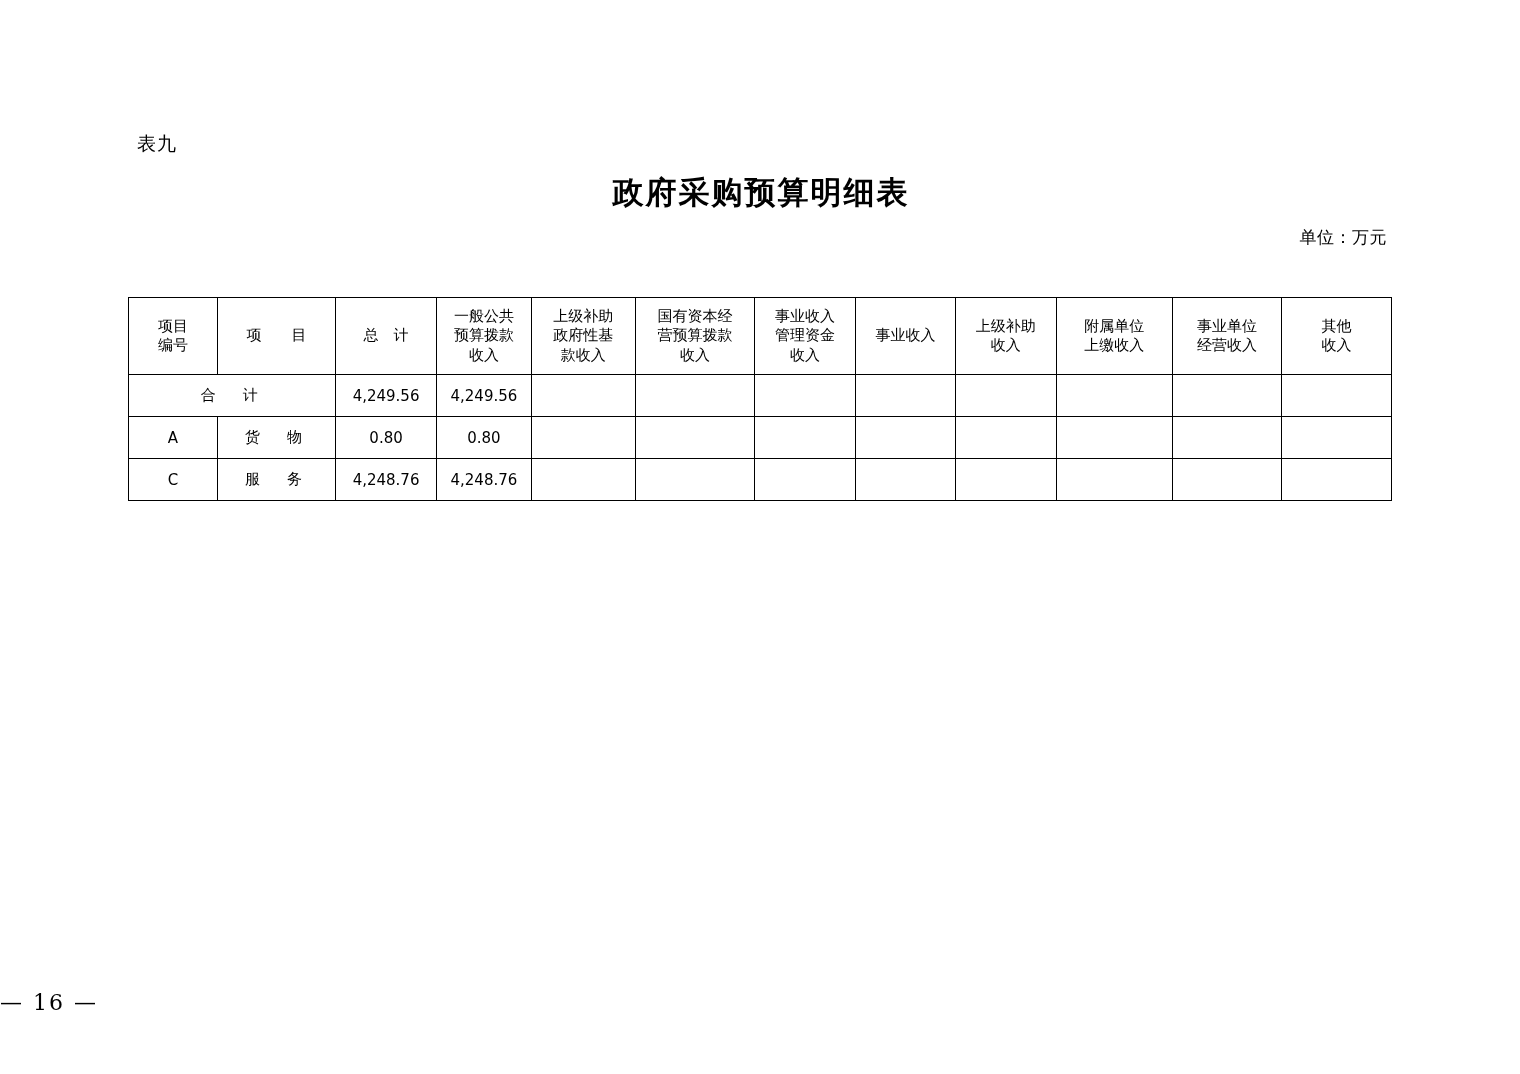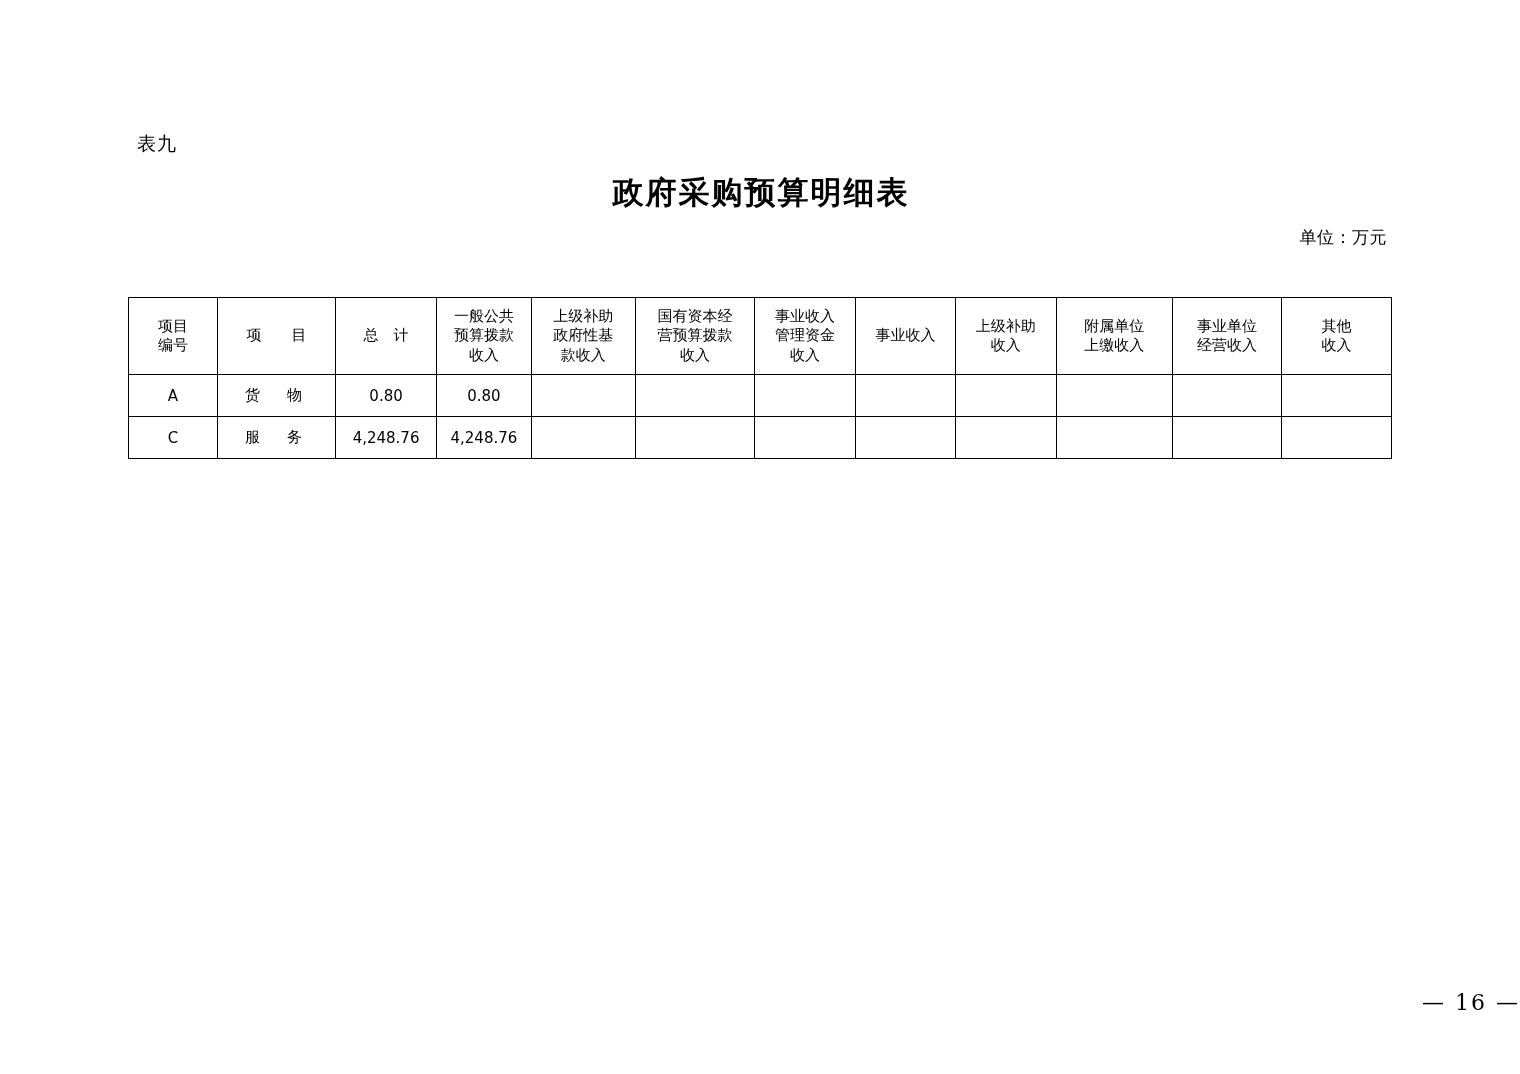--- a/index.html
+++ b/index.html
@@ -95,21 +95,21 @@
   }
   td.name {
     letter-spacing: 6px;
     padding-left: 6px;
   }
   .page-number {
     position: absolute;
     left: 0;
     top: 990px;
     width: 1520px;
-    text-align: right;
+    text-align: left;
     font-family: "DejaVu Serif", serif;
     font-size: 22px;
     letter-spacing: 2px;
   }
 </style>
 </head>
 <body>
 
 <div class="page">
 
@@ -183,20 +183,33 @@
           <div>经营收入</div>
         </th>
         <th>
           <div>其他</div>
           <div>收入</div>
         </th>
       </tr>
     </thead>
     <tbody>
       <tr>
+        <td colspan="2" class="name" style="letter-spacing:6px;">合　计</td>
+        <td class="num">4,249.56</td>
+        <td class="num">4,249.56</td>
+        <td class="num"></td>
+        <td class="num"></td>
+        <td class="num"></td>
+        <td class="num"></td>
+        <td class="num"></td>
+        <td class="num"></td>
+        <td class="num"></td>
+        <td class="num"></td>
+      </tr>
+      <tr>
         <td class="code">A</td>
         <td class="name">货　物</td>
         <td class="num">0.80</td>
         <td class="num">0.80</td>
         <td class="num"></td>
         <td class="num"></td>
         <td class="num"></td>
         <td class="num"></td>
         <td class="num"></td>
         <td class="num"></td>

